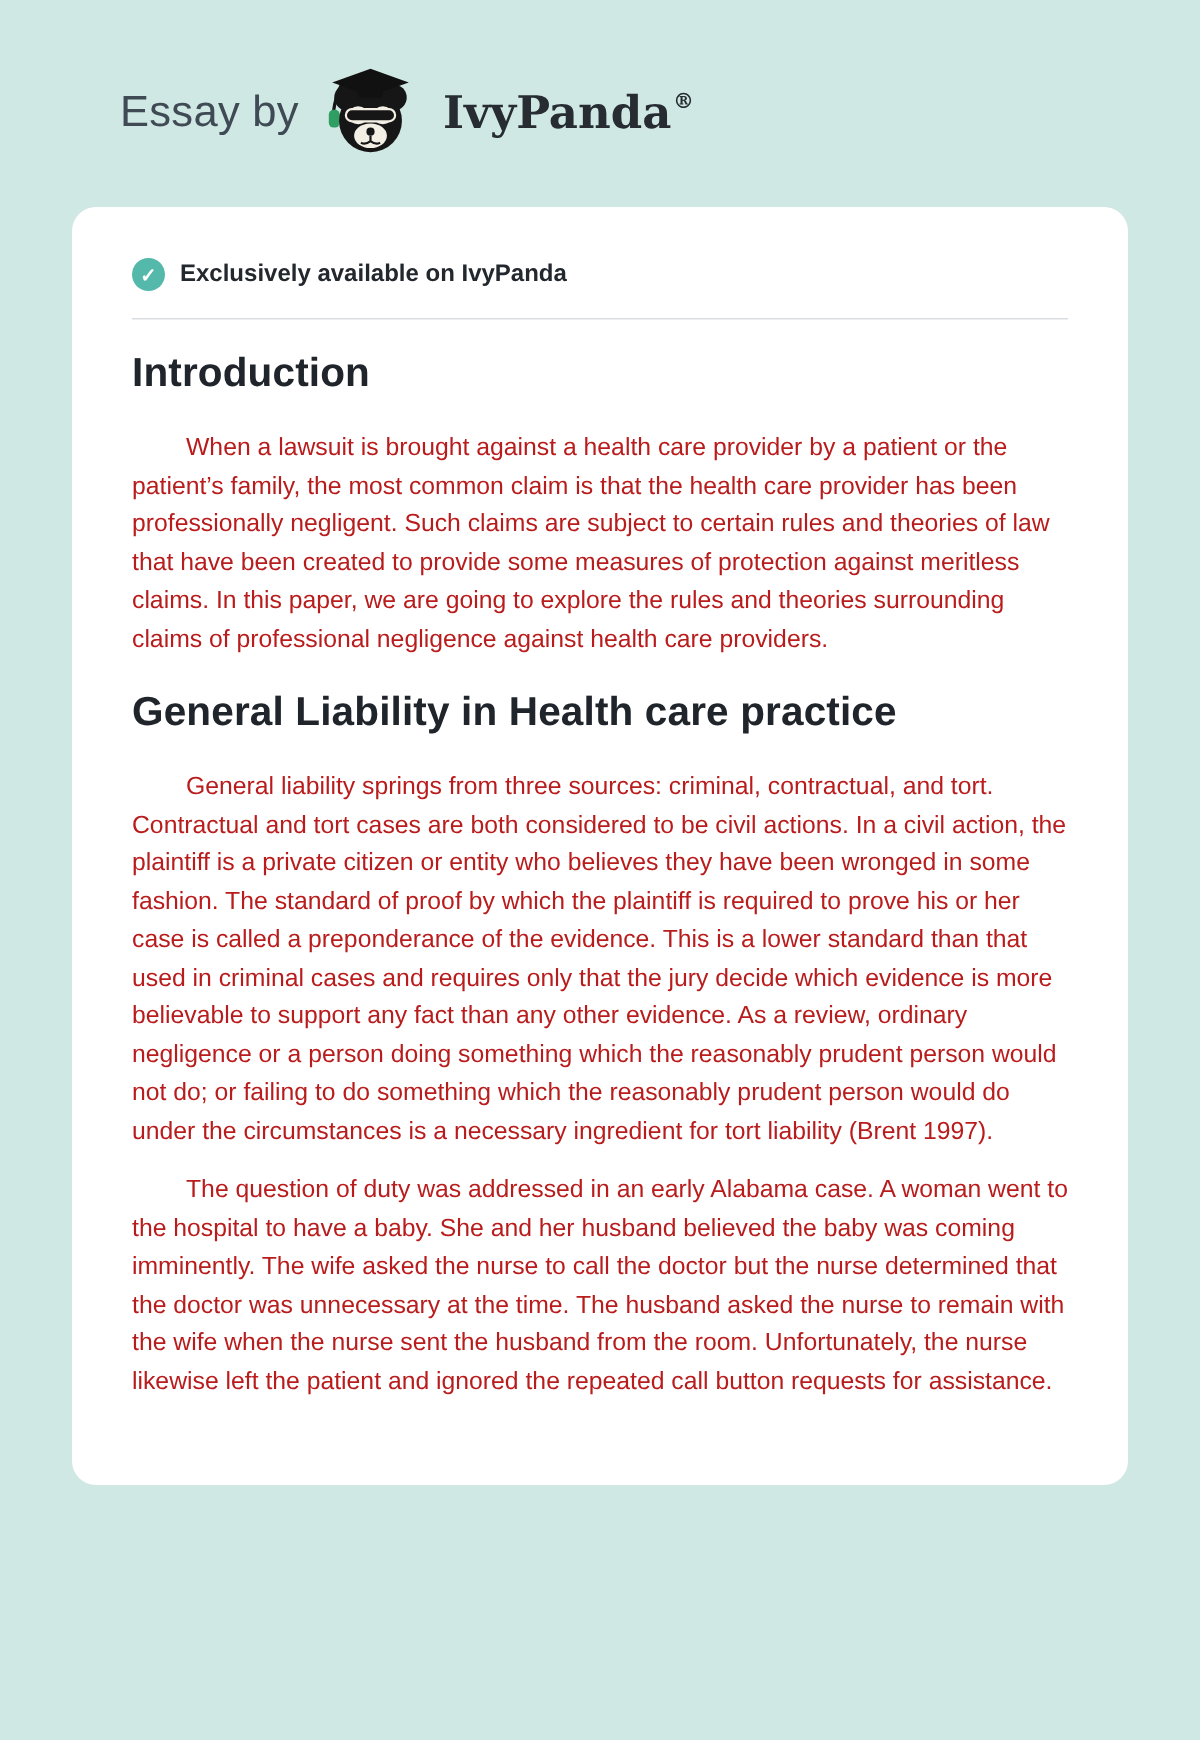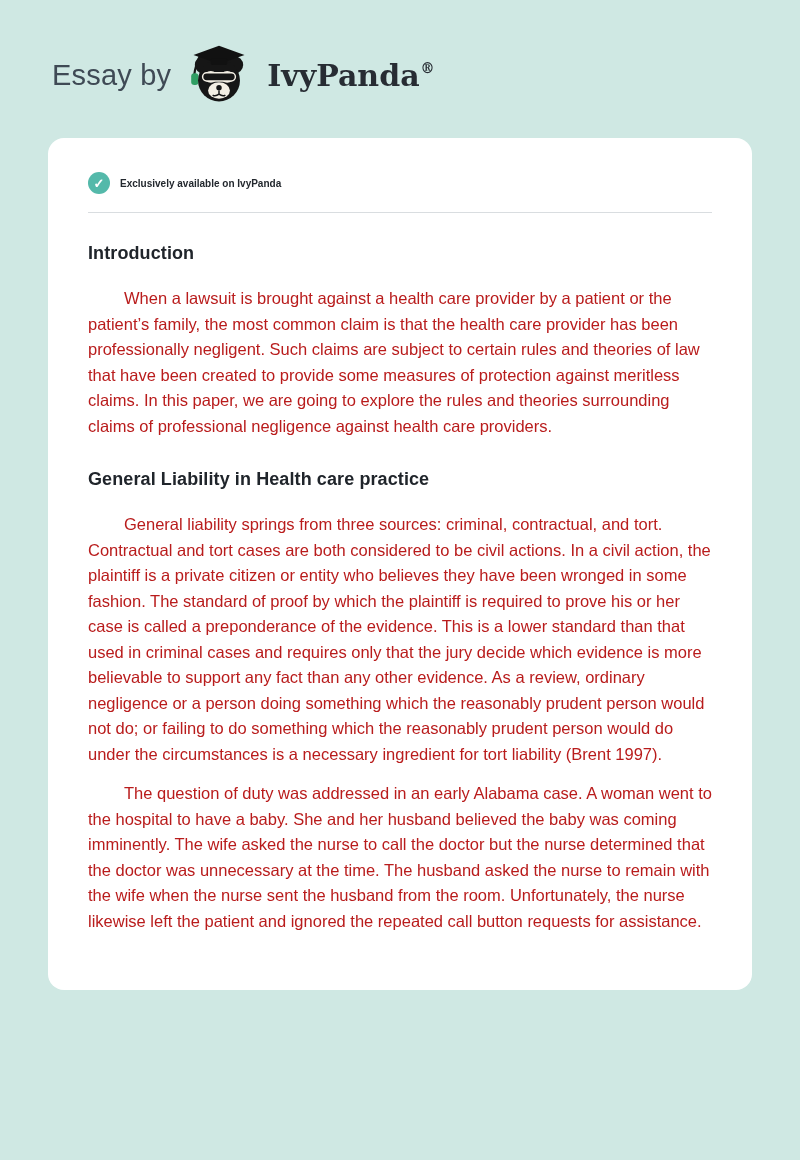--- a/index.html
+++ b/index.html
@@ -13,21 +13,21 @@
     min-height: 1160px;
     background: #cfe8e3;
     padding-bottom: 52px;
   }
 
   
   .site-header {
     display: flex;
     align-items: center;
     gap: 14px;
-    padding: 44px 52px 26px 52px;
+    padding: 44px 52px 26px 80px;
   }
   .essay-by {
     font-size: 29px;
     color: #3f4a55;
     letter-spacing: 0.2px;
   }
   .logo-icon {
     width: 68px;
     height: 62px;
     display: inline-block;
@@ -78,37 +78,37 @@
     background: #54b9aa;
     color: #ffffff;
     font-size: 13px;
     font-weight: 700;
     display: flex;
     align-items: center;
     justify-content: center;
     flex: 0 0 auto;
   }
   .badge-text {
-    font-size: 10px;
+    font-size: 16px;
     font-weight: 700;
     color: #23282e;
     text-align: center;
   }
 
   hr.rule {
     border: none;
     border-top: 1px solid #d9dde0;
     margin: 0 0 10px 0;
   }
 
   h2.section-heading {
-    font-size: 18px;
+    font-size: 27px;
     font-weight: 700;
     color: #20252b;
-    margin-top: 30px;
+    margin-top: 20px;
     margin-bottom: 22px;
     letter-spacing: 0.1px;
   }
 
   p.body-text {
     font-size: 16.5px;
     line-height: 25.5px;
     color: #b91c1c;
     text-indent: 36px;
     margin-bottom: 14px;

